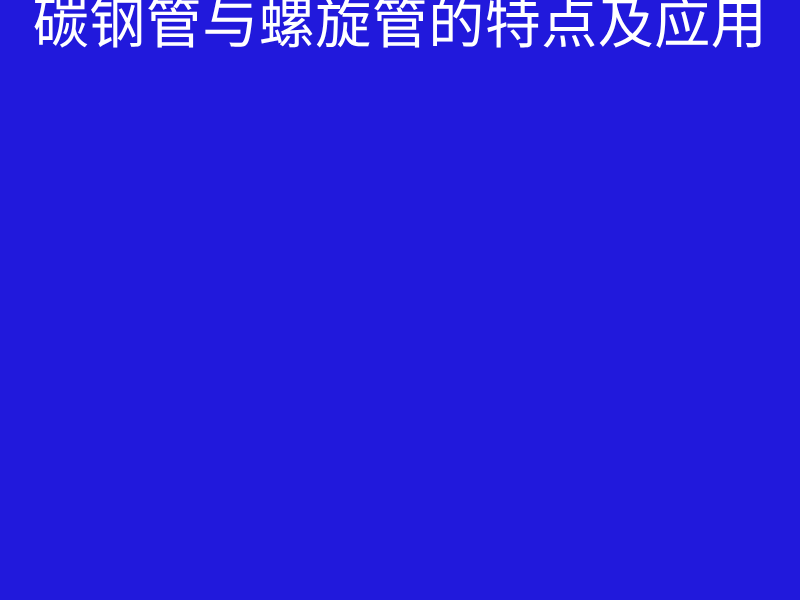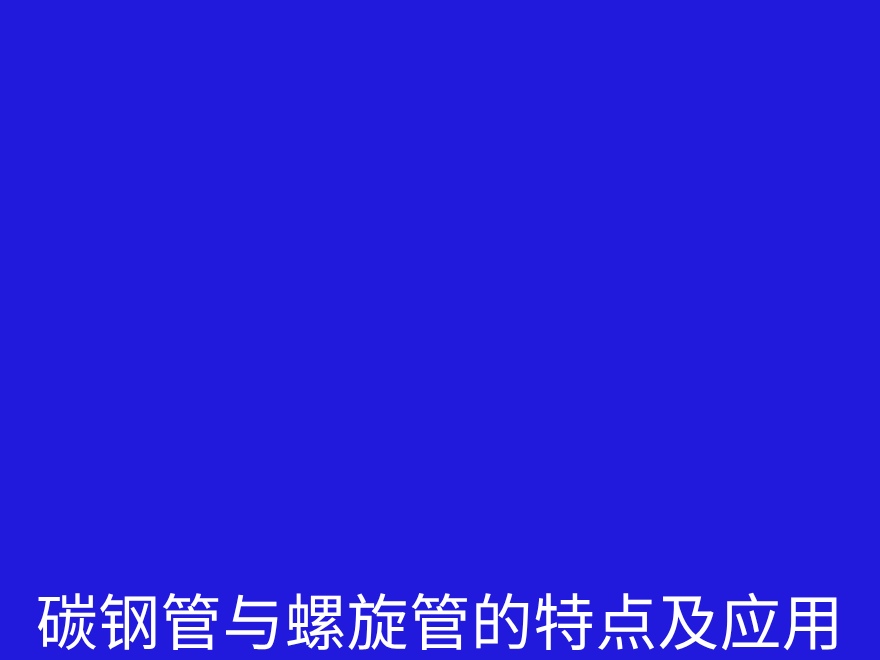--- a/index.html
+++ b/index.html
@@ -16,21 +16,21 @@
   }
 
   
   .slide-canvas {
     position: relative;
     box-sizing: border-box;
     width: 800px;
     height: 600px;
     background-color: #2119dc;      
     display: flex;
-    align-items: flex-end;
+    align-items: flex-start;
     justify-content: center;
     overflow: hidden;
   }
 
   
   .headline-wrap {
     width: 100%;
     padding: 0 30px;
     box-sizing: border-box;
     text-align: center;

